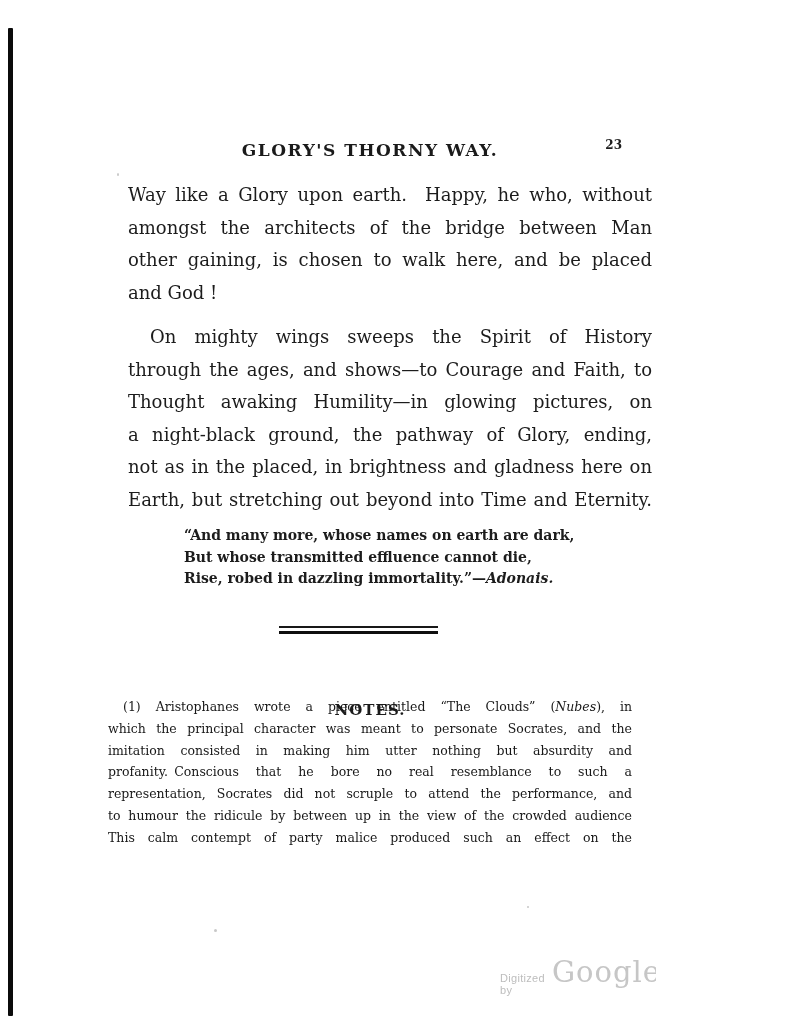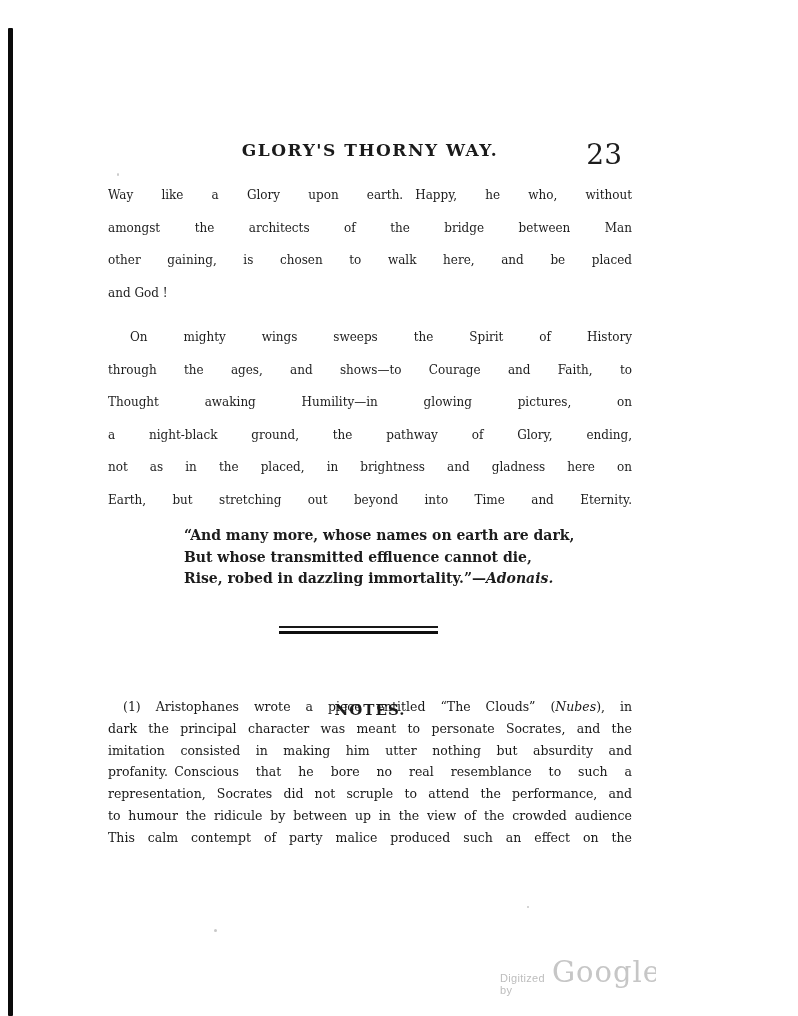--- a/index.html
+++ b/index.html
@@ -27,25 +27,25 @@
   .header-title {
     text-align: center;
     font-size: 17px;
     font-weight: bold;
     letter-spacing: 1.5px;
     color: #1a1a1a;
   }
   .page-number {
     position: absolute;
     right: 10px; top: -2px;
-    font-size: 28px;
-    font-weight: normal;
+    font-size: 12px;
+    font-weight: bold;
   }
 
-  .body-para { font-size: 12px; line-height: 32.5px; }
+  .body-para { font-size: 18px; line-height: 32.5px; margin-left: 20px; }
   .body-para .line { text-align: justify; text-align-last: justify; white-space: normal; }
   .p1 { top: 179px; }
   .p1 .line:last-child { text-align-last: left; }
   .p2 { top: 321px; }
   .indent-first .line:first-child { text-indent: 22px; }
 
   .verse-quote {
     top: 525px;
     padding-left: 76px;
     font-size: 14px;
@@ -147,21 +147,21 @@
 
   <div class="section-divider">
     <div class="rule-top"></div>
     <div class="rule-bottom"></div>
   </div>
 
   <div class="column notes-heading">NOTES.</div>
 
   <div class="column notes-para">
       <div class="line">(1) Aristophanes wrote a piece entitled “The Clouds” (<i>Nubes</i>), in</div>
-      <div class="line">dark the principal character was meant to personate Socrates, and the</div>
+      <div class="line">which the principal character was meant to personate Socrates, and the</div>
       <div class="line">imitation consisted in making him utter nothing but absurdity and</div>
       <div class="line">profanity. Conscious that he bore no real resemblance to such a</div>
       <div class="line">representation, Socrates did not scruple to attend the performance, and</div>
       <div class="line">to humour the ridicule by between up in the view of the crowded audience</div>
       <div class="line">This calm contempt of party malice produced such an effect on the</div>
     </div>
 
   <div class="watermark">
     <span class="watermark-prefix">Digitized by</span>
     <span class="watermark-logo">Google</span>

